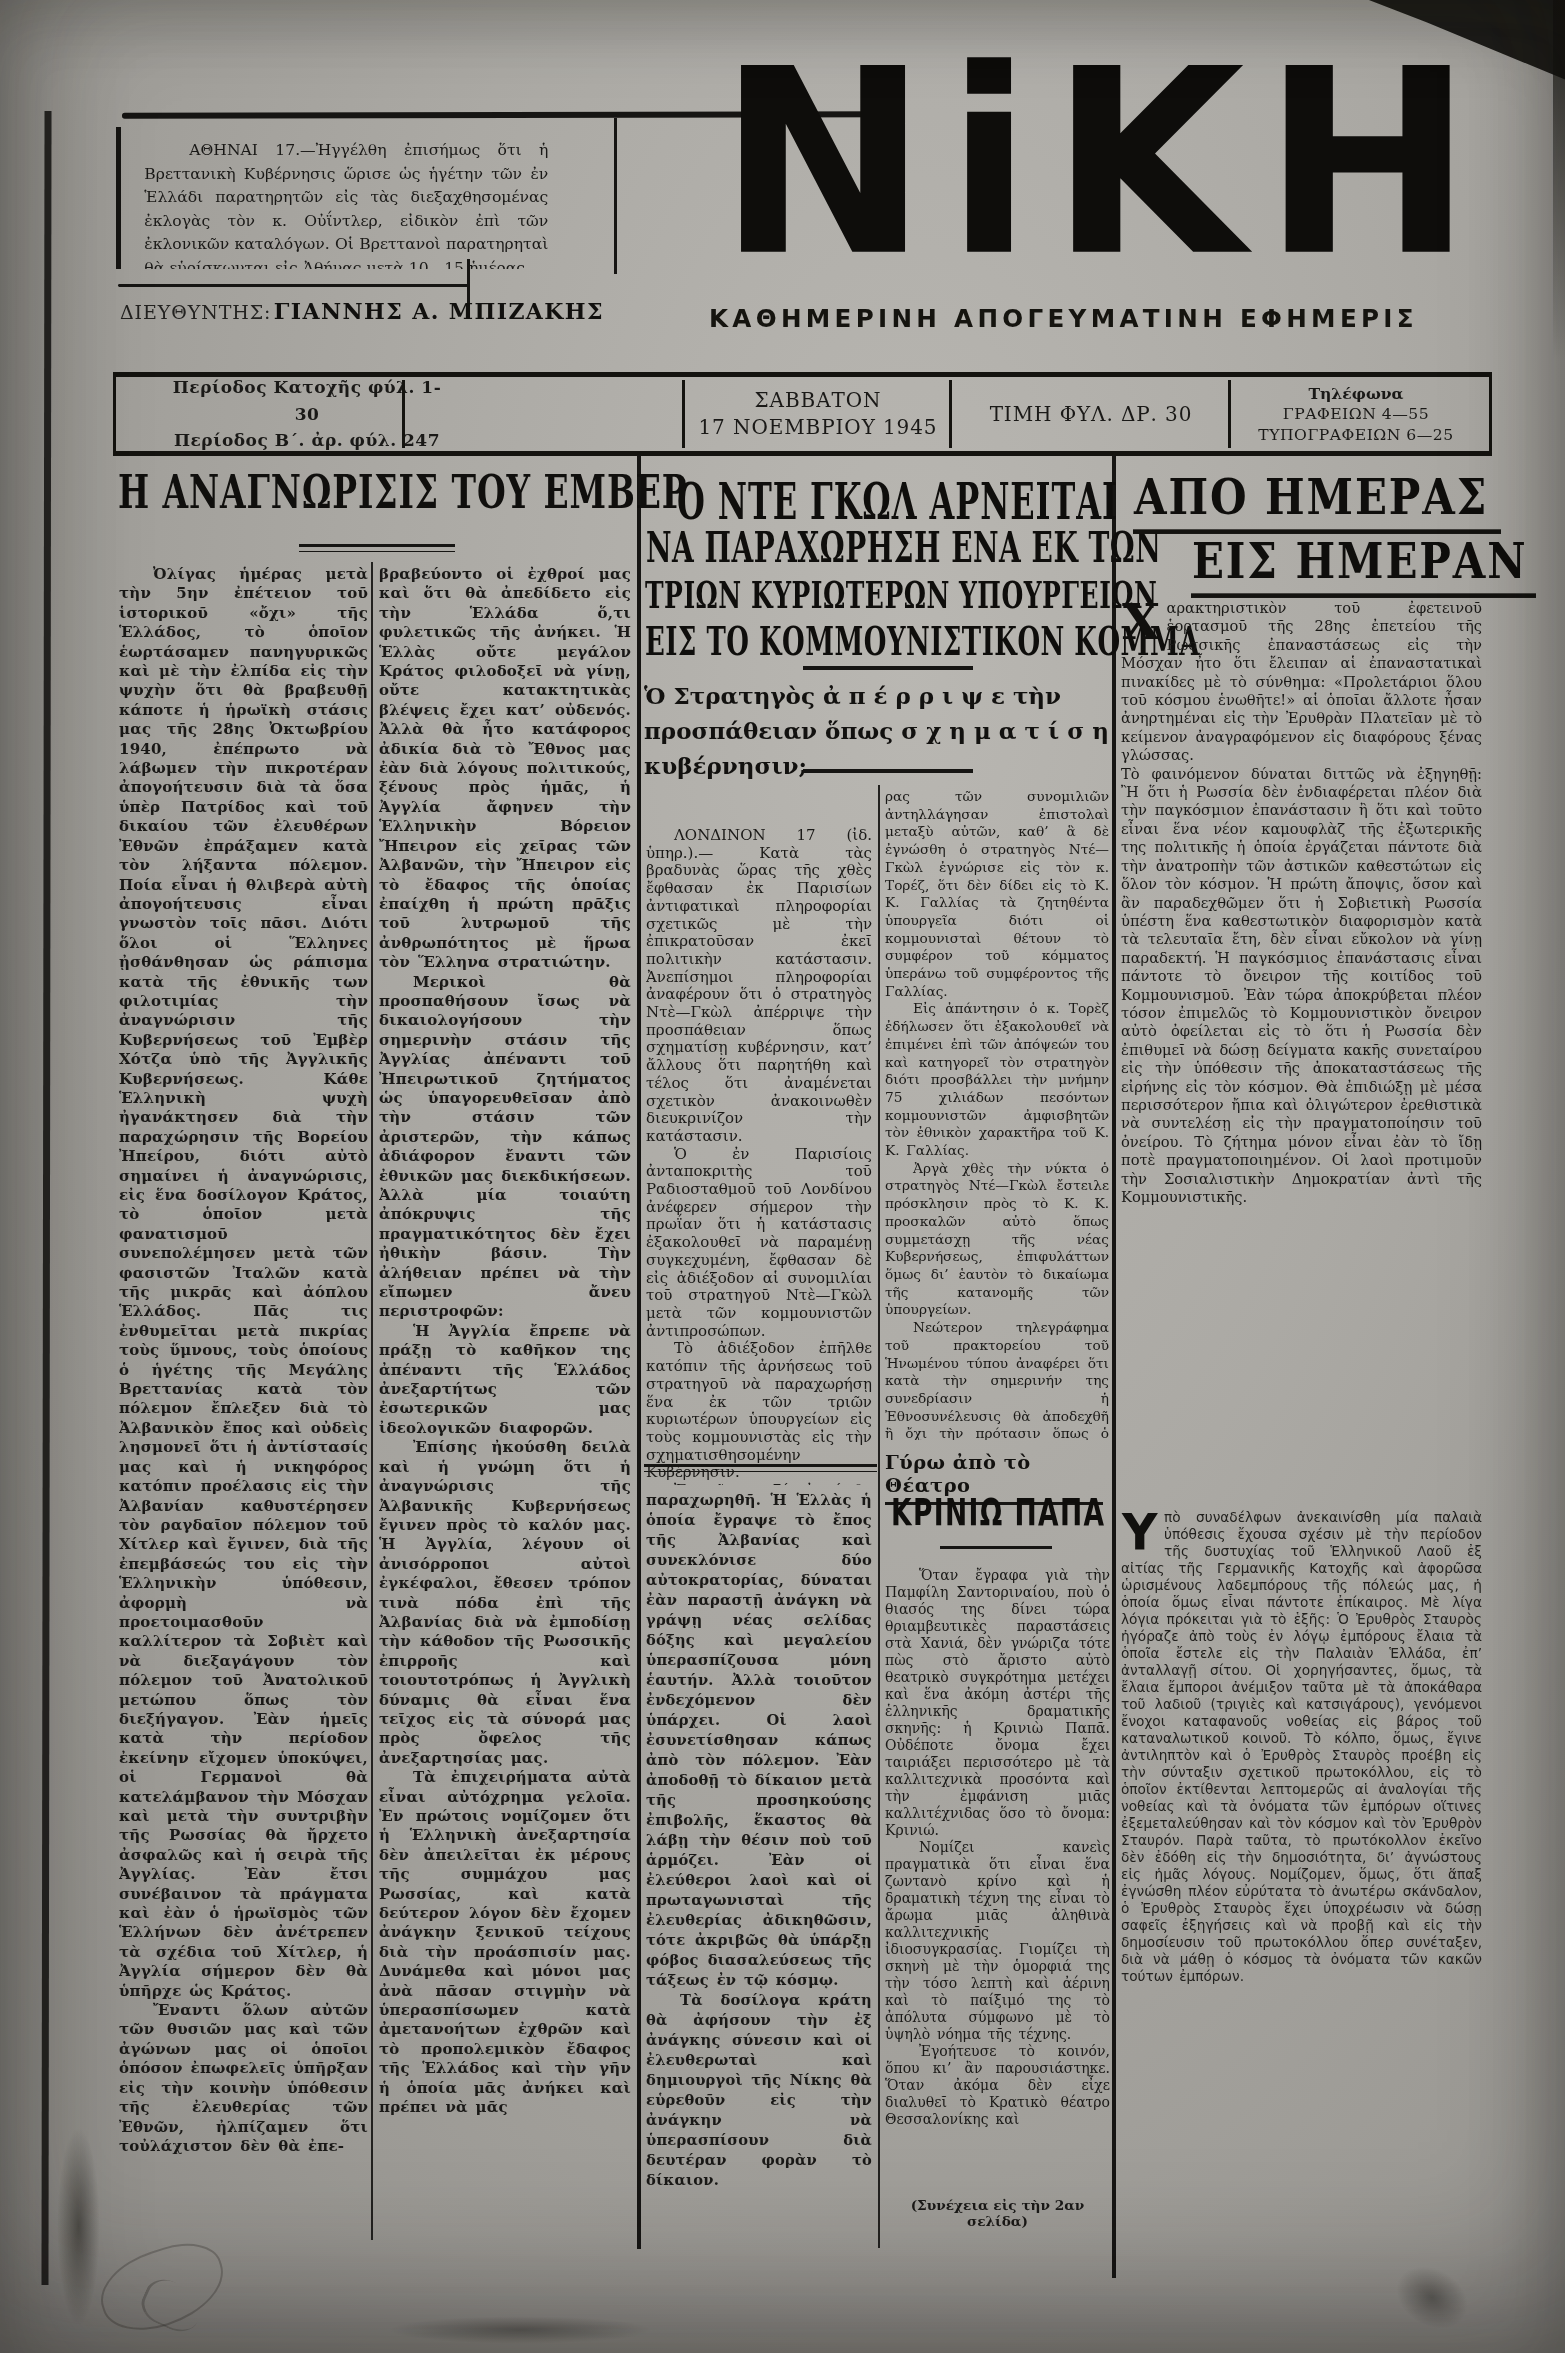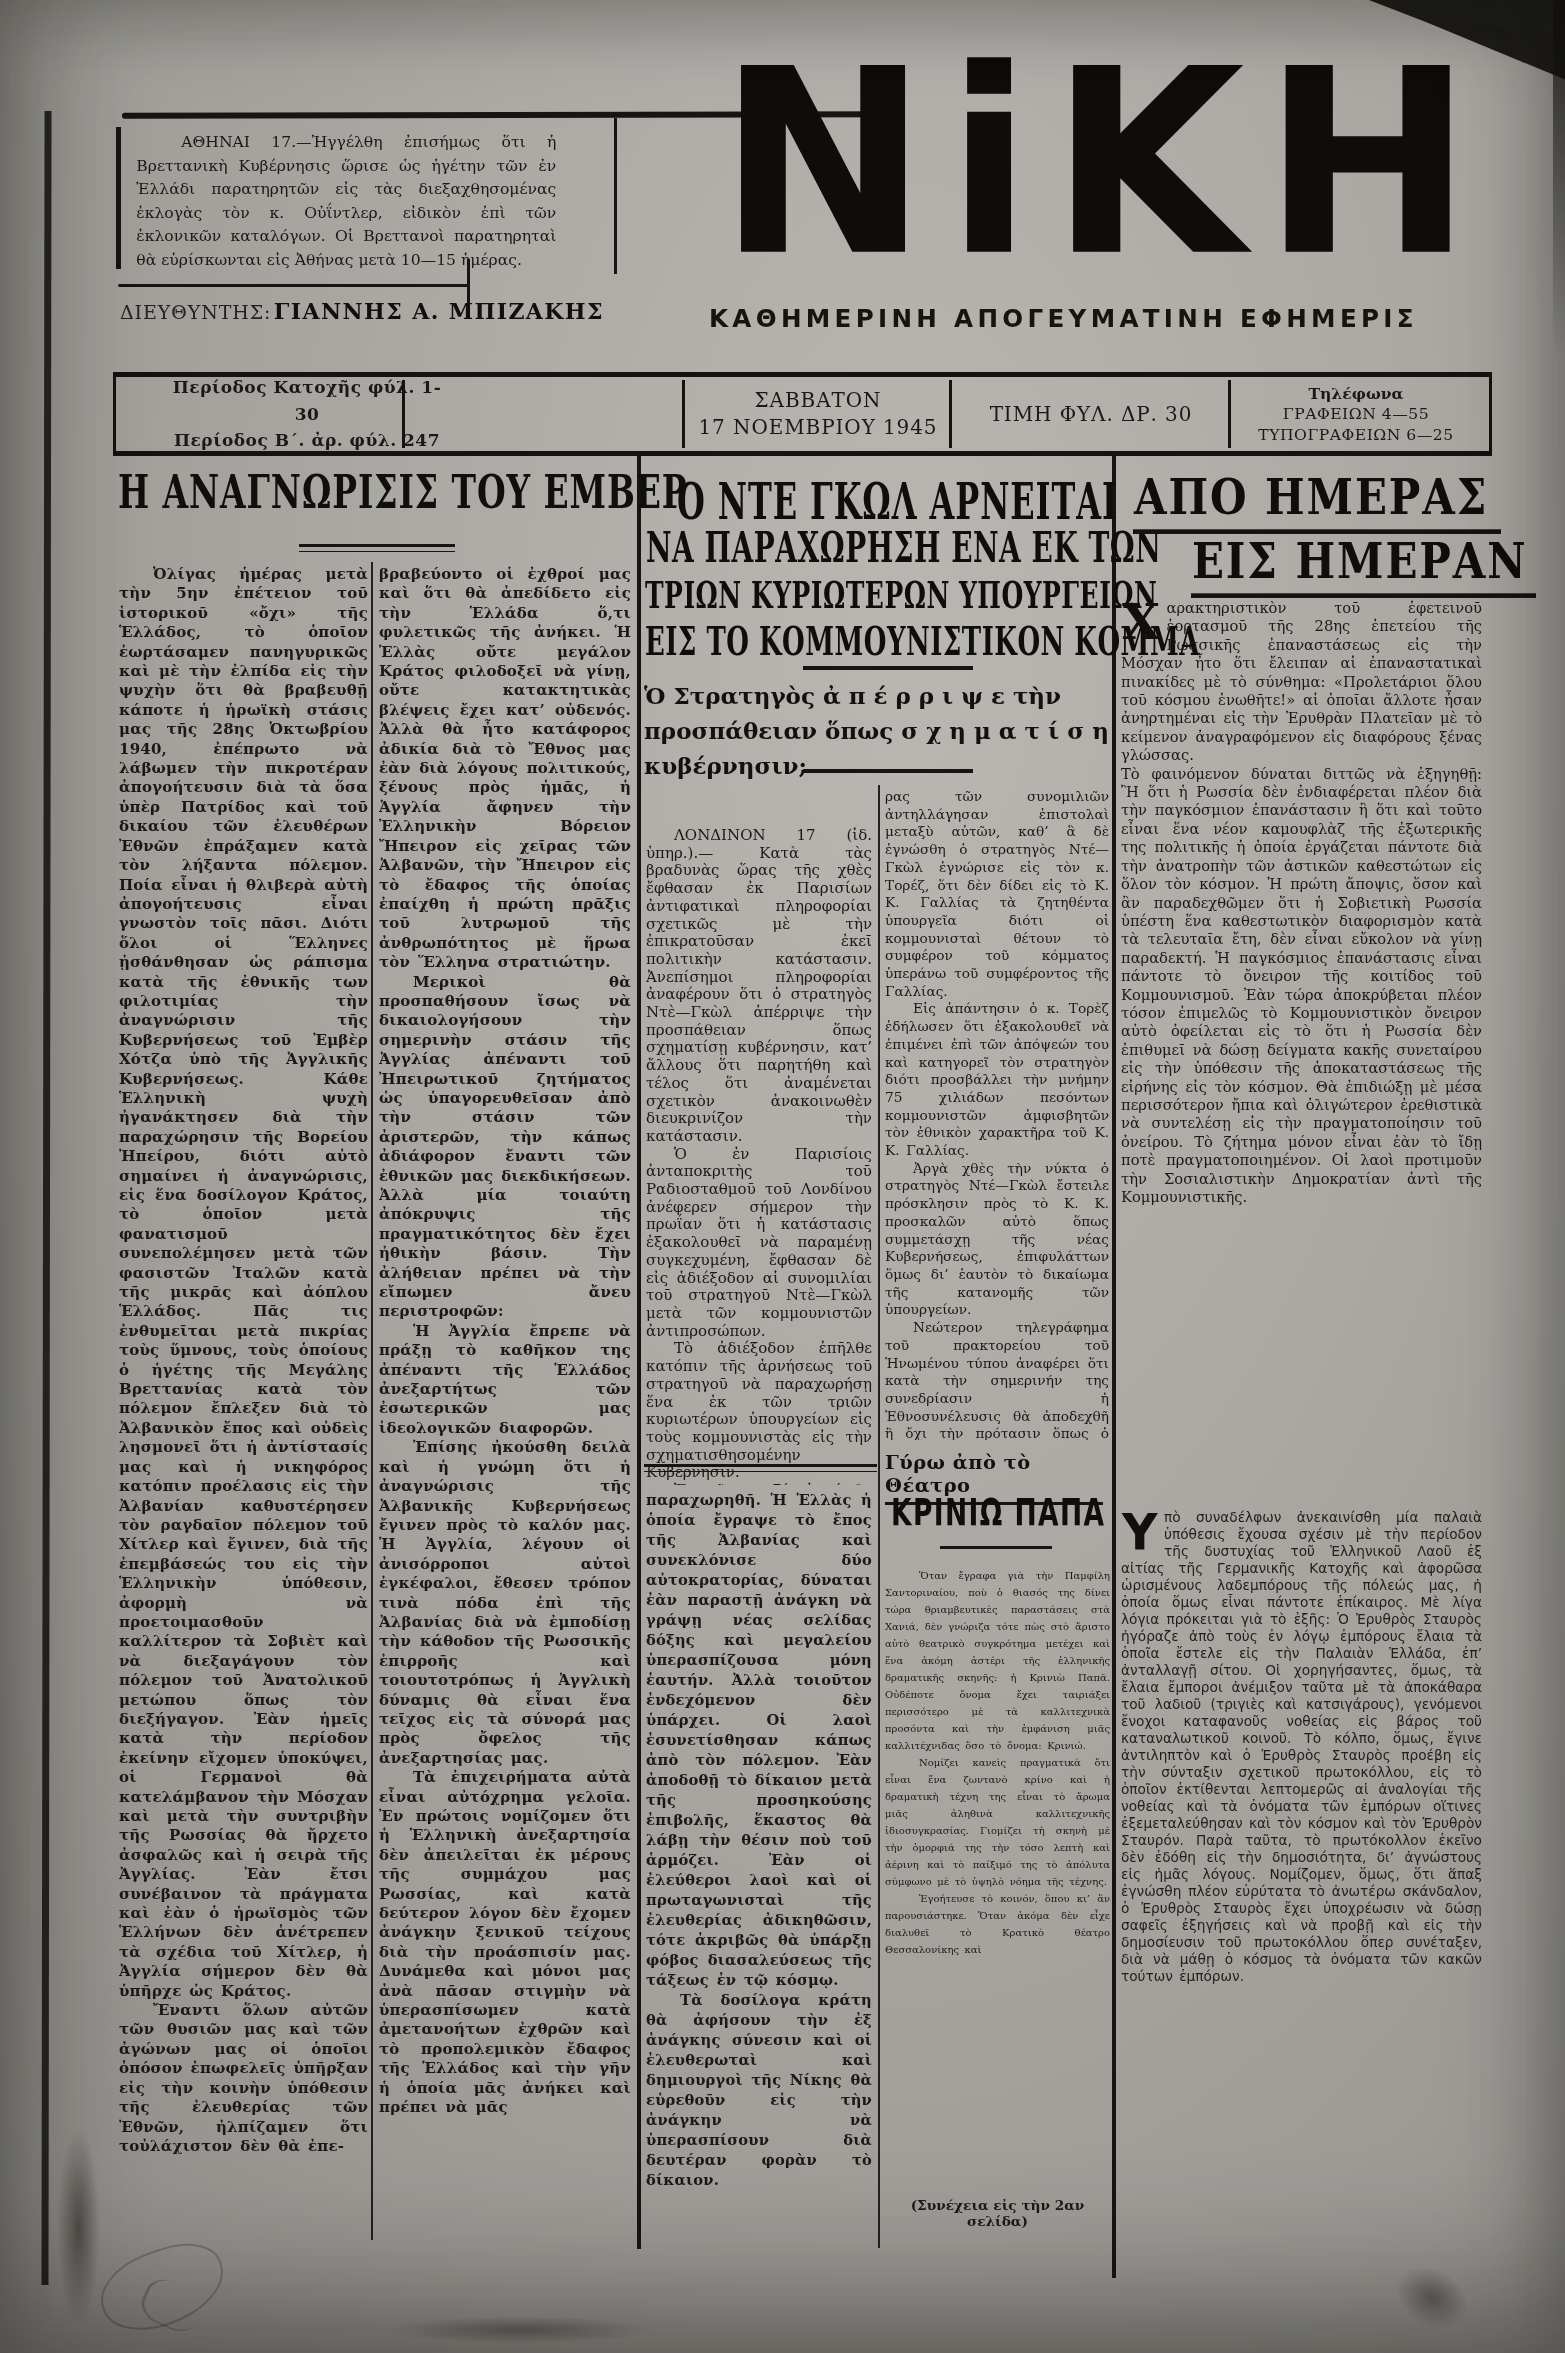--- a/index.html
+++ b/index.html
@@ -27,21 +27,21 @@
   .smudge3{left:57px;top:2127px;width:43px;height:199px;background:radial-gradient(ellipse,rgba(20,18,14,.5),rgba(20,18,14,0) 70%);}
   .smudge4{left:388px;top:2316px;width:265px;height:28px;background:radial-gradient(ellipse,rgba(20,18,14,.35),rgba(20,18,14,0) 70%);}
   .smudge5{left:1394px;top:2269px;width:76px;height:57px;background:radial-gradient(ellipse,rgba(20,18,14,.4),rgba(20,18,14,0) 70%);transform:rotate(30deg);}
   
   .rule{background:#161513;}
   .dbl{border-top:3.3px solid #161513;border-bottom:1.9px solid #161513;height:3.8px;background:transparent;}
   
   .top-rule{left:122px;top:112px;width:770px;height:6.1px;transform:rotate(-.12deg);border-radius:2.8px;}
   .intro{left:116px;top:127px;width:428px;height:142px;border-left:5.2px solid #161513;padding-left:11.3px;
          font-size:15.6px;line-height:23.6px;text-align:justify;overflow:hidden;}
-  .intro p{margin:4px;text-indent:45px;}
+  .intro p{margin:12px;text-indent:45px;}
   .hdr-vdiv{left:614px;top:118px;width:3.3px;height:156px;}
   .masthead{left:718px;top:45px;width:775px;height:236px;font-family:"DejaVu Sans",sans-serif;
             font-weight:bold;font-size:251px;line-height:236px;letter-spacing:18px;color:#0e0d0b;
             transform:scaleY(1.02);white-space:nowrap;}
   .dir-rule{left:118px;top:284px;width:351px;height:2.8px;border-radius:1.4px;}
   .dir-tick{left:467px;top:259px;width:2.8px;height:53px;}
   .director{left:120px;top:298px;width:425px;white-space:nowrap;}
   .director .lbl{font-size:19px;letter-spacing:0.9px;color:#232220;}
   .director .nm{font-size:22px;font-weight:bold;letter-spacing:1.4px;color:#11100e;text-align:right;}
   .subtitle{left:709px;top:304px;width:690px;text-align:center;font-family:"DejaVu Sans",sans-serif;
@@ -87,21 +87,21 @@
   .colMB{left:885px;top:788px;width:224px;height:652px;font-size:13.7px;line-height:17.7px;}
   .colMA p,.colMB p{text-indent:28px;}
   .mid-end-rule{left:644px;top:1464px;width:233px;}
   .contA{left:646px;top:1490px;width:226px;height:756px;font-size:14.7px;line-height:20px;}
   
   .th-kicker{left:885px;top:1451px;width:218px;font-weight:bold;font-size:19.4px;letter-spacing:0.5px;
              border-bottom:3.3px solid #161513;padding-bottom:4.7px;color:#12110f;}
   .th-title{left:891px;top:1490px;font-family:"DejaVu Sans",sans-serif;font-weight:bold;font-size:26.5px;
             letter-spacing:1.4px;white-space:nowrap;transform:scaleY(1.38);transform-origin:left top;color:#0f0e0c;}
   .th-rule{left:940px;top:1546px;width:112px;height:3.3px;}
-  .th-body{left:885px;top:1567px;width:225px;height:624px;font-size:10px;line-height:17px;}
+  .th-body{left:885px;top:1567px;width:225px;height:624px;font-size:14px;line-height:17px;}
   .th-cont{left:885px;top:2197px;width:225px;font-size:13.7px;font-weight:bold;text-align:center;}
   
   .hr1{left:1133px;top:469px;display:inline-block;font-weight:bold;font-size:42px;letter-spacing:1.9px;
        border-bottom:4.3px solid #141310;padding:0 12.3px 2.8px 0.9px;transform:scaleY(1.16);transform-origin:left top;
        white-space:nowrap;color:#0f0e0c;}
   .hr2{left:1191px;top:533px;display:inline-block;font-weight:bold;font-size:42px;letter-spacing:1.9px;
        border-bottom:4.3px solid #141310;padding:0 8.5px 2.8px 0.9px;transform:scaleY(1.16);transform-origin:left top;
        white-space:nowrap;color:#0f0e0c;}
   .colR1{left:1121px;top:599px;width:361px;height:906px;font-size:14.7px;line-height:18.4px;text-align:justify;overflow:hidden;word-spacing:2.8px;}
   .colR1 p{margin:0;text-indent:31px;}

